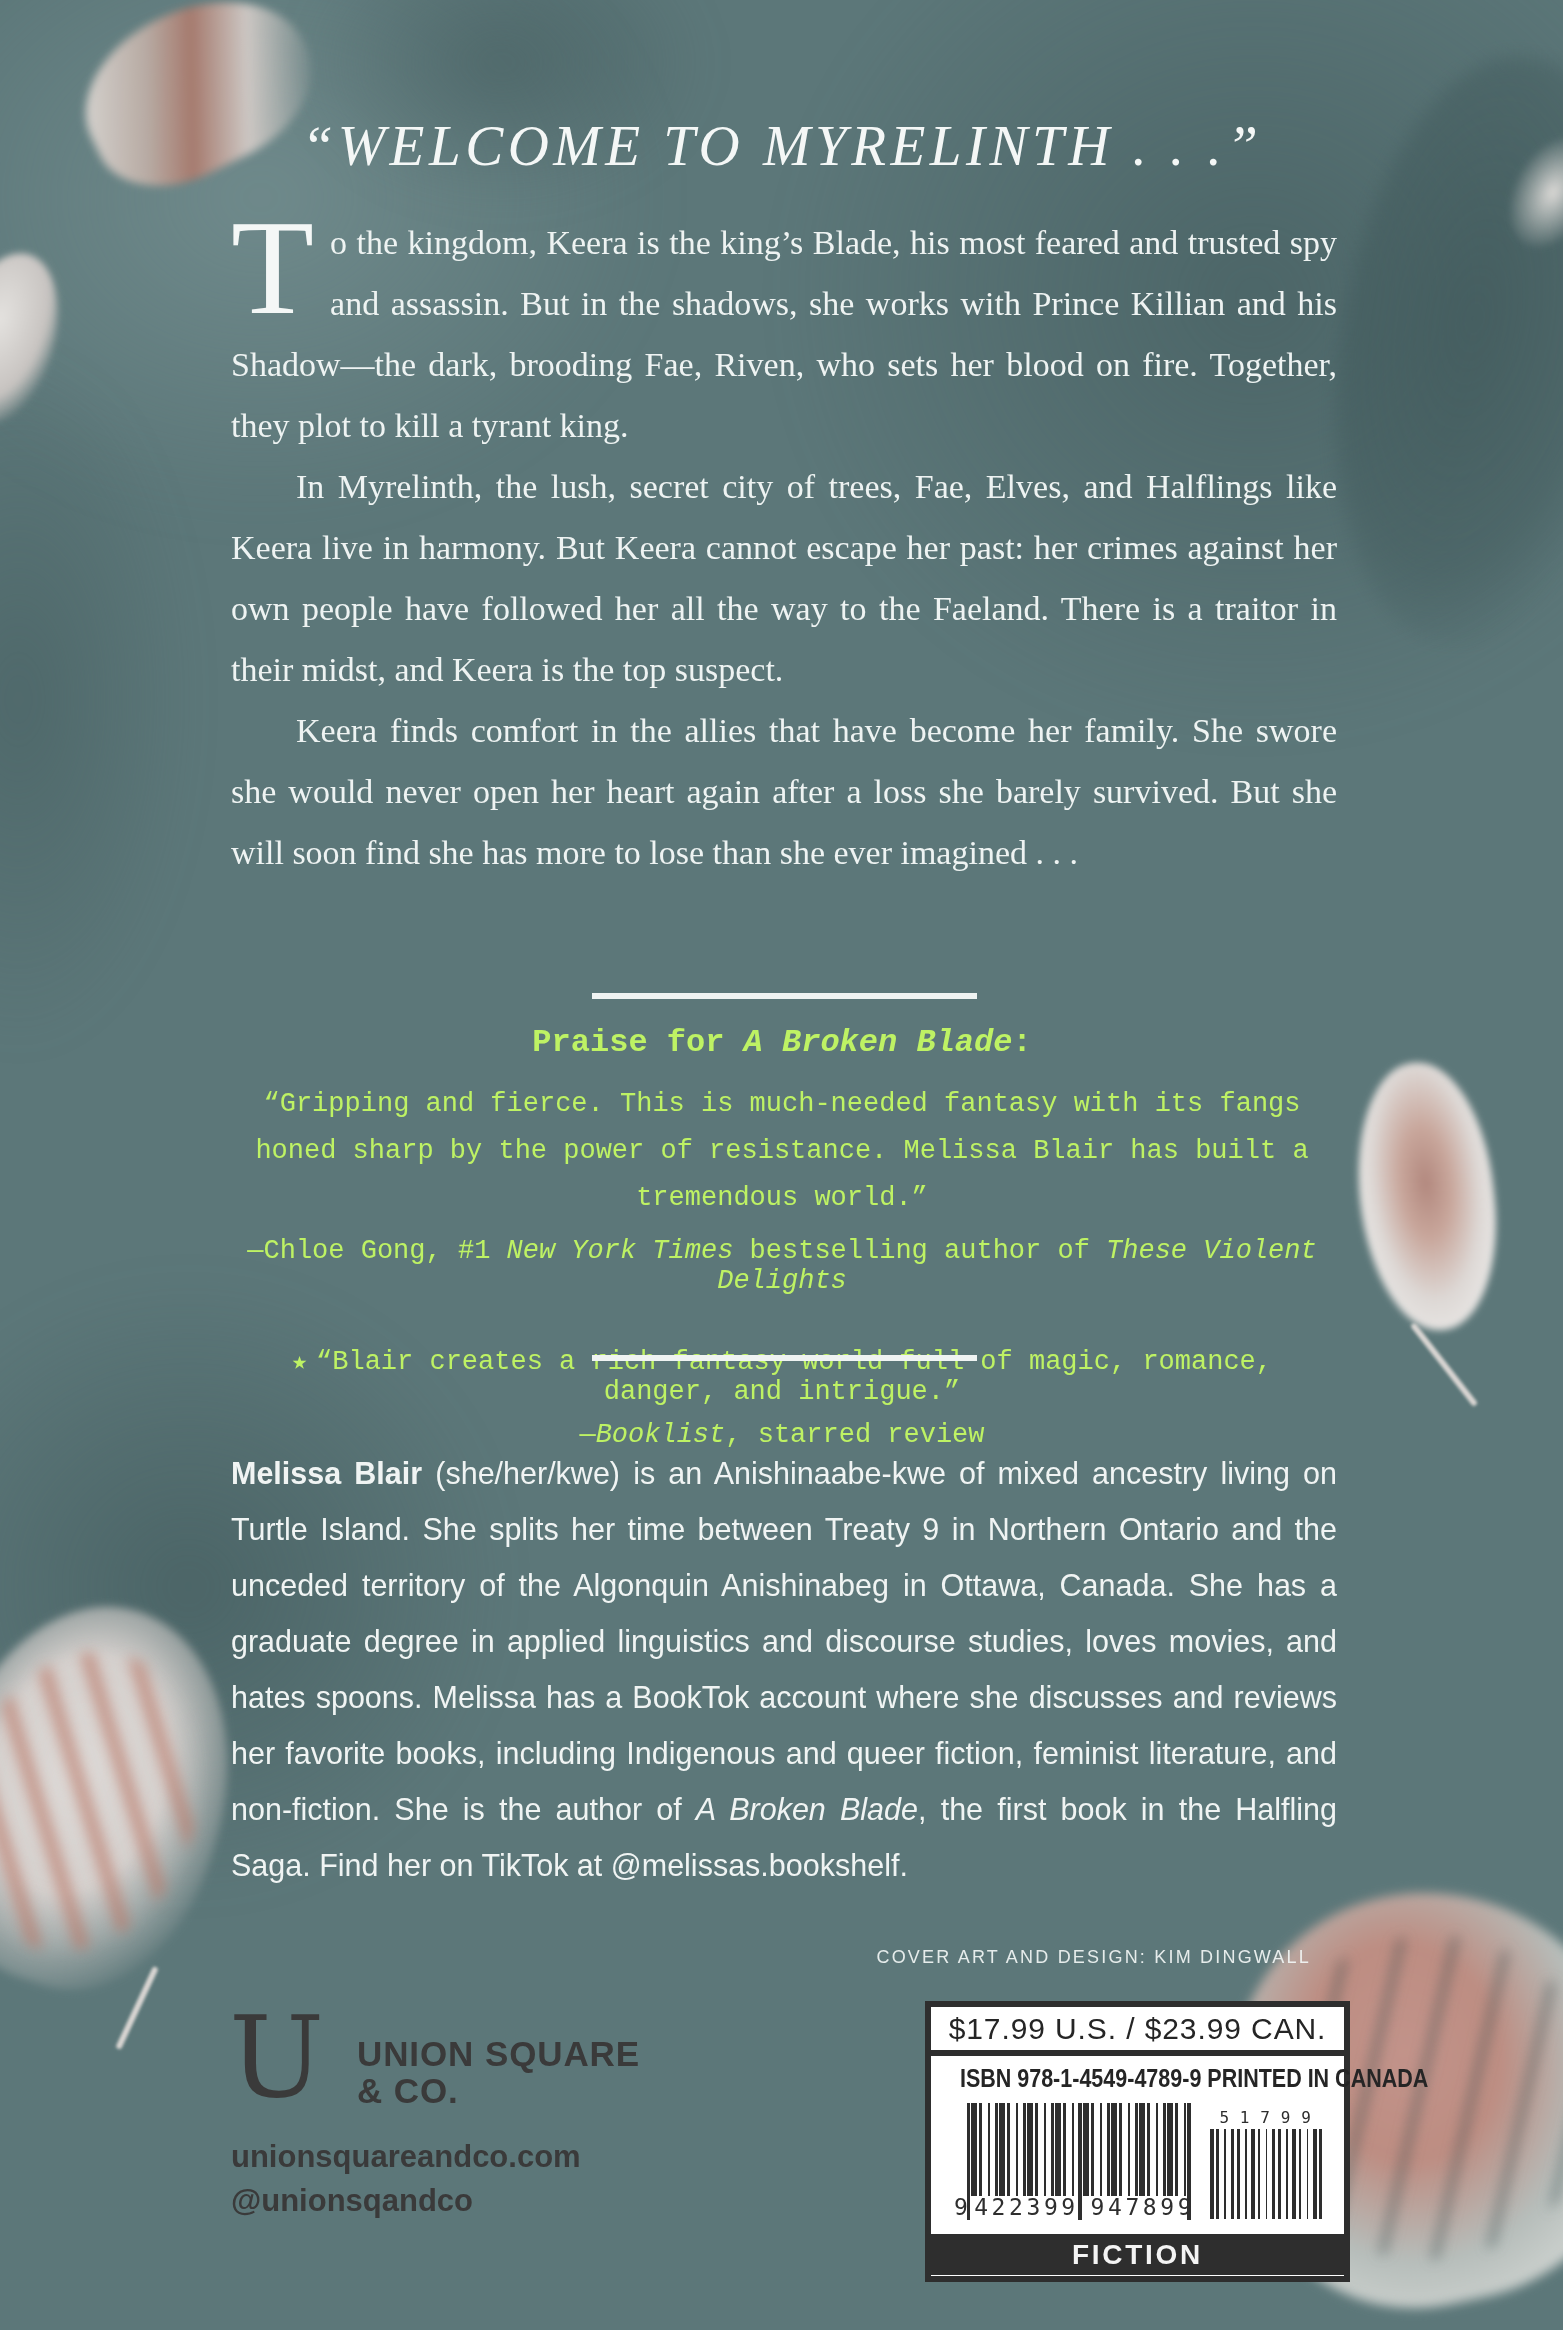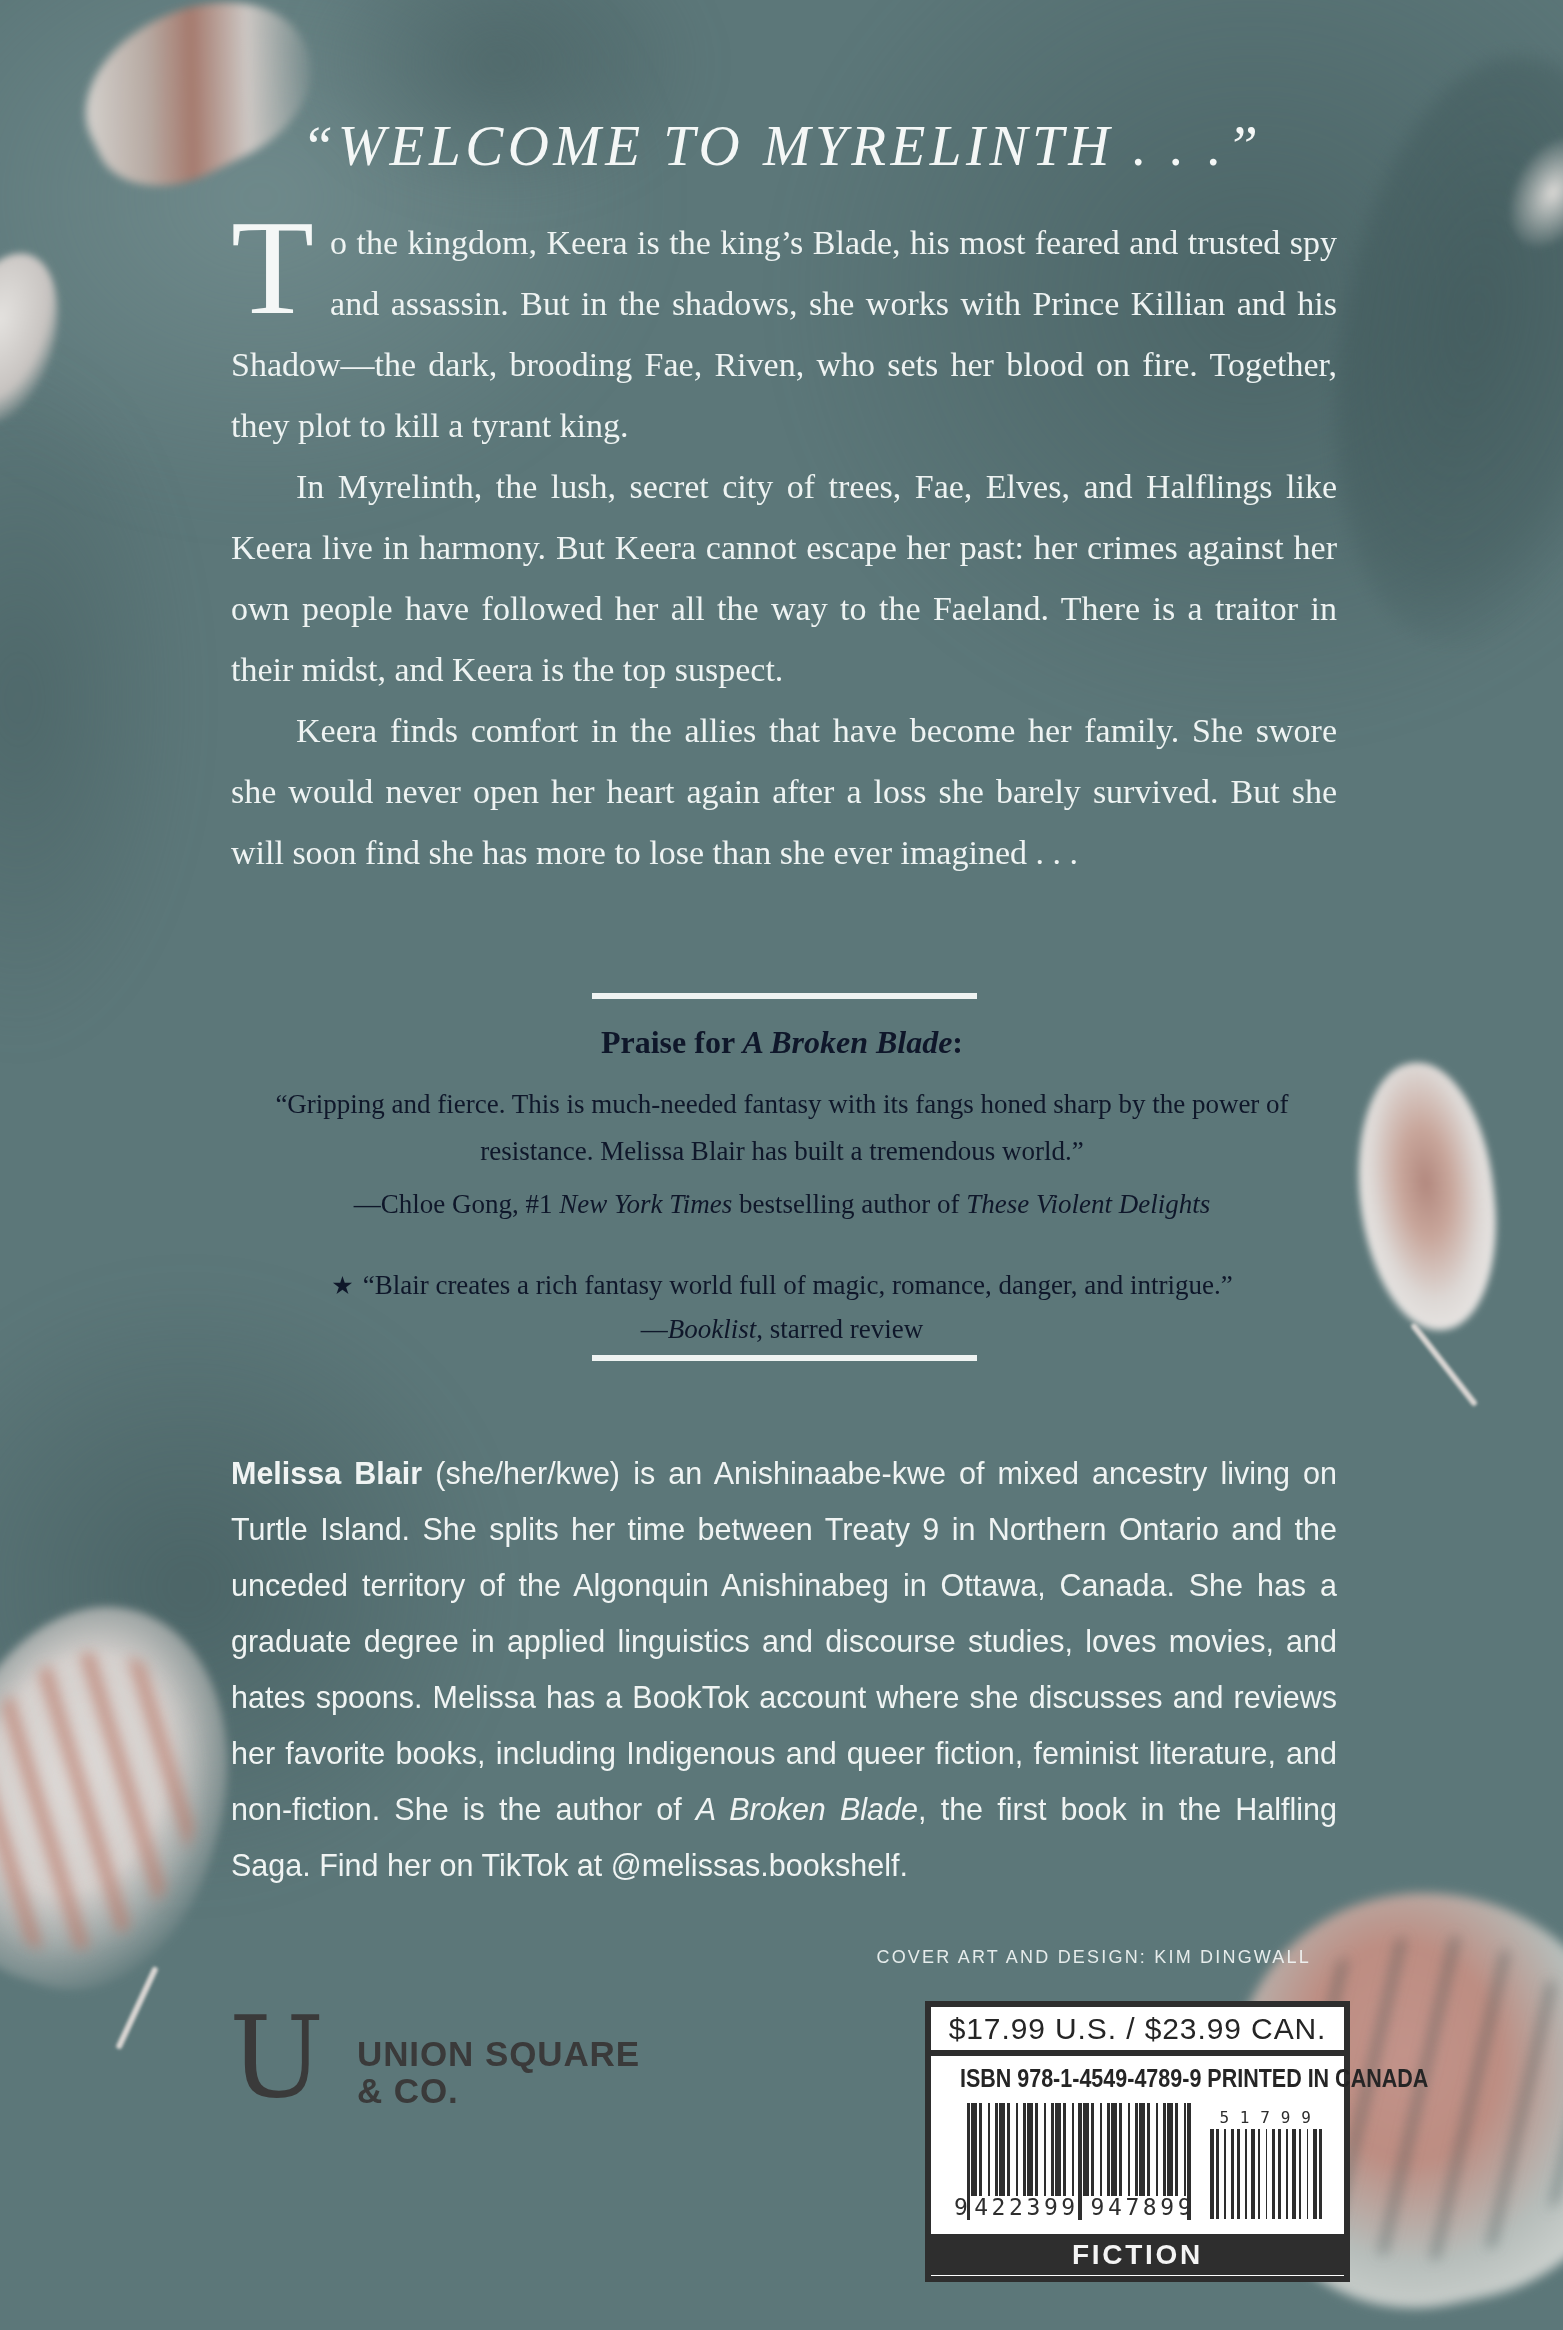--- a/index.html
+++ b/index.html
@@ -50,21 +50,21 @@
   .synopsis p.indent{text-indent:65px;}
   .dropcap{
     float:left;font-size:136px;line-height:100px;padding:5.4px 16px 0 0;color:#f4f7f6;
   }
   .divider{position:absolute;left:592px;width:385px;height:6.3px;background:#eff3f2;}
   .divider1{top:993px;}
   .divider2{top:1355px;}
 
   .praise{
     position:absolute;left:229px;top:1024px;width:1106px;text-align:center;
-    color:#0f172a;font-family:Liberation Serif, serif;
+    color:#bef264;font-family:Liberation Mono, monospace;
   }
   .praise-heading{font-size:32px;font-weight:bold;margin:0 0 20px 0;}
   .praise-quote{font-size:27px;line-height:47px;margin:0 0 14.3px 0;}
   .praise-attr{font-size:27px;margin:0;text-align:center;}
   .praise-quote2{font-size:27px;margin:50px 0 12.5px 0;}
   .seg-i{font-style:italic;}
   .seg-b{font-weight:bold;}
   .star-glyph{font-size:25px;margin-right:9px;}
 
   .bio{
@@ -180,20 +180,24 @@
   <div class="divider divider2"></div>
 
   <div class="bio"><span class="seg-b">Melissa Blair</span><span> (she/her/kwe) is an Anishinaabe-kwe of mixed ancestry living on Turtle Island. She splits her time between Treaty 9 in Northern Ontario and the unceded territory of the Algonquin Anishinabeg in Ottawa, Canada. She has a graduate degree in applied linguistics and discourse studies, loves movies, and hates spoons. Melissa has a BookTok account where she discusses and reviews her favorite books, including Indigenous and queer fiction, feminist literature, and non-fiction. She is the author of </span><span class="seg-i">A Broken Blade</span><span>, the first book in the Halfling Saga. Find her on TikTok at @melissas.bookshelf.</span></div>
 
   <div class="cover-credit">COVER ART AND DESIGN: KIM DINGWALL</div>
 
   <div class="pub-logo-u">U</div>
   <div class="pub-name">
     <div>UNION SQUARE</div>
     <div>&amp; CO.</div>
+  </div>
+  <div class="pub-contact">
+    <div>unionsquareandco.com</div>
+    <div>@unionsqandco</div>
   </div>
 
   <div class="barcode-box">
     <div class="price-row">$17.99 U.S. / $23.99 CAN.</div>
     <div class="code-area">
       <div class="isbn-line">ISBN 978-1-4549-4789-9 PRINTED IN CANADA</div>
       <div class="ean">
         <div class="ean-bars"></div>
         <div class="guard g1"></div>
         <div class="guard g2"></div>

